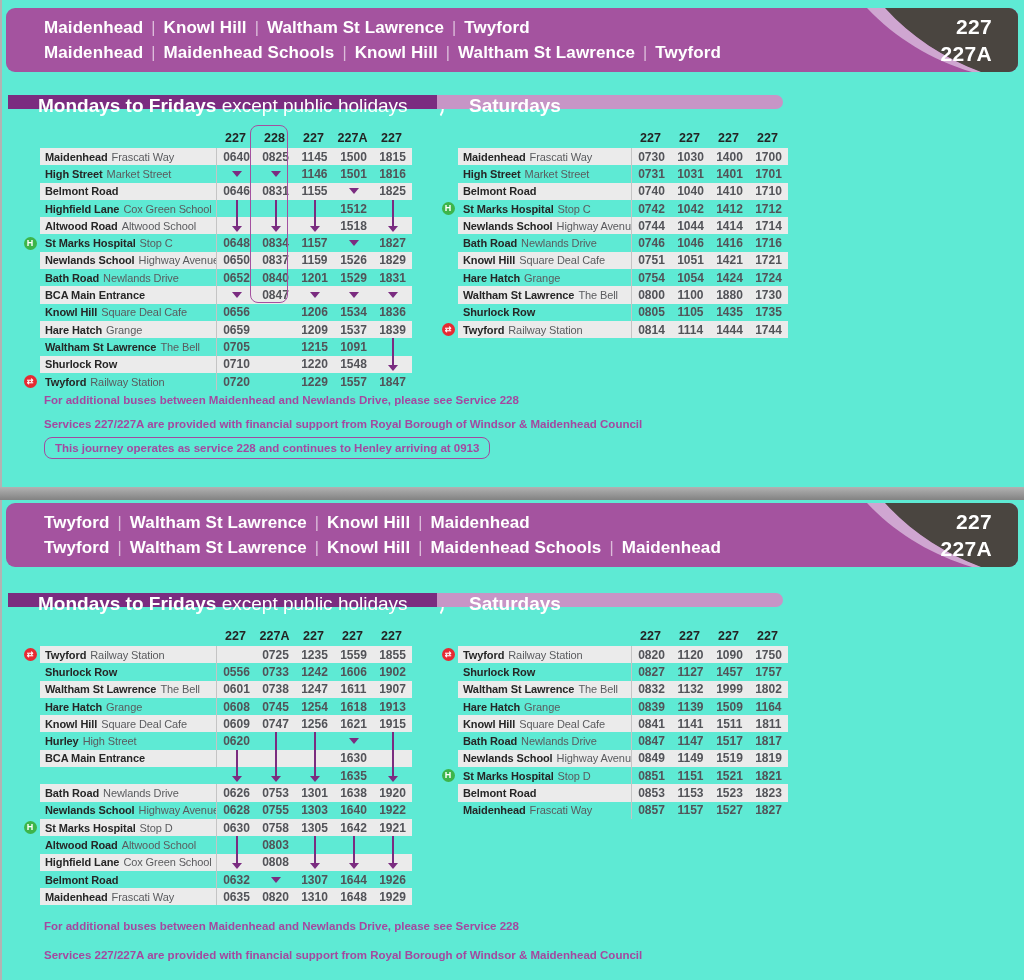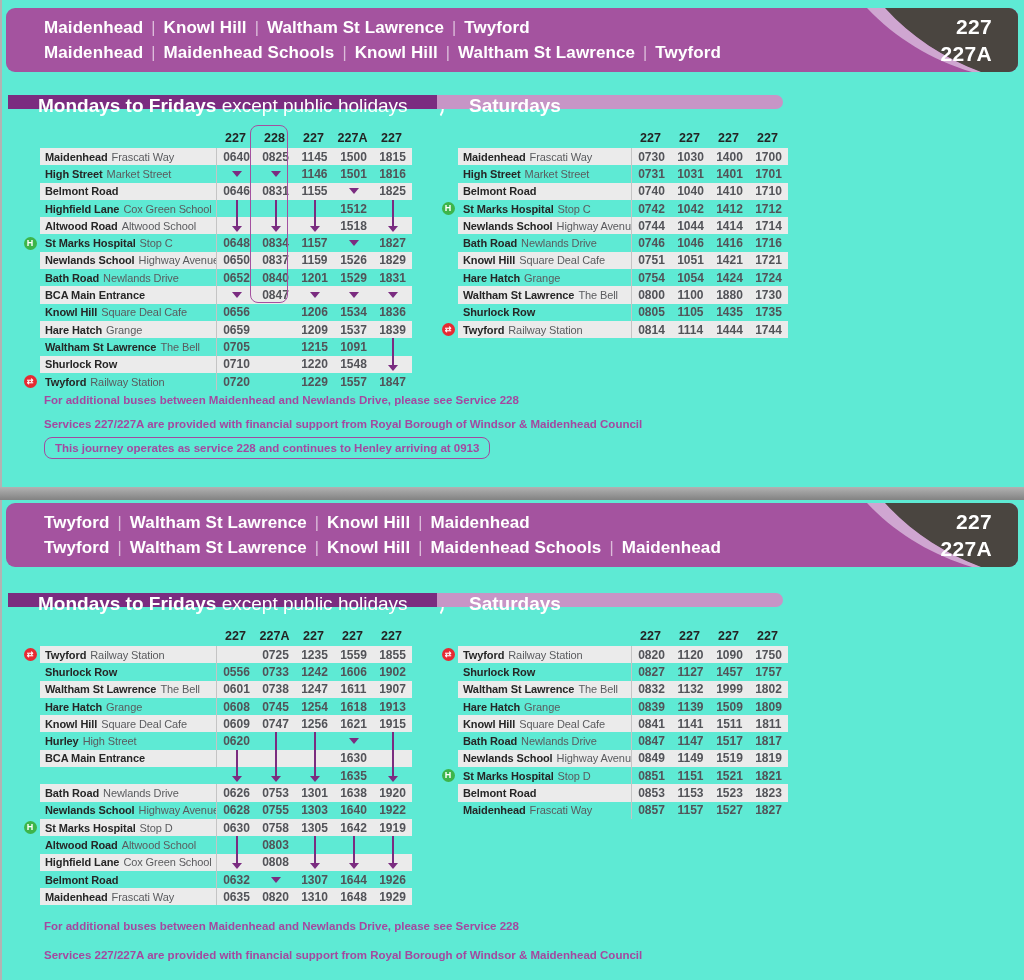--- a/index.html
+++ b/index.html
@@ -613,21 +613,21 @@
             <div class="bicon" style="background: rgb(61, 181, 74);">H</div>
           </div>
           <div class="ncell shade" style="width: 171px;">
             <b>St Marks Hospital</b>
             <span class="det">Stop D</span>
           </div>
           <div class="tcell shade">0630</div>
           <div class="tcell shade">0758</div>
           <div class="tcell shade">1305</div>
           <div class="tcell shade">1642</div>
-          <div class="tcell shade">1919</div>
+          <div class="tcell shade">1921</div>
         </div>
         <div class="trow">
           <div class="icell"></div>
           <div class="ncell" style="width: 171px;">
             <b>Altwood Road</b>
             <span class="det">Altwood School</span>
           </div>
           <div class="tcell cstem">
             <div class="stem" style="background: rgb(123, 44, 128);"></div>
           </div>
@@ -738,21 +738,21 @@
         </div>
         <div class="trow">
           <div class="icell"></div>
           <div class="ncell" style="width: 168px;">
             <b>Hare Hatch</b>
             <span class="det">Grange</span>
           </div>
           <div class="tcell">0839</div>
           <div class="tcell">1139</div>
           <div class="tcell">1509</div>
-          <div class="tcell">1809</div>
+          <div class="tcell">1164</div>
         </div>
         <div class="trow">
           <div class="icell"></div>
           <div class="ncell shade" style="width: 168px;">
             <b>Knowl Hill</b>
             <span class="det">Square Deal Cafe</span>
           </div>
           <div class="tcell shade">0841</div>
           <div class="tcell shade">1141</div>
           <div class="tcell shade">1511</div>

